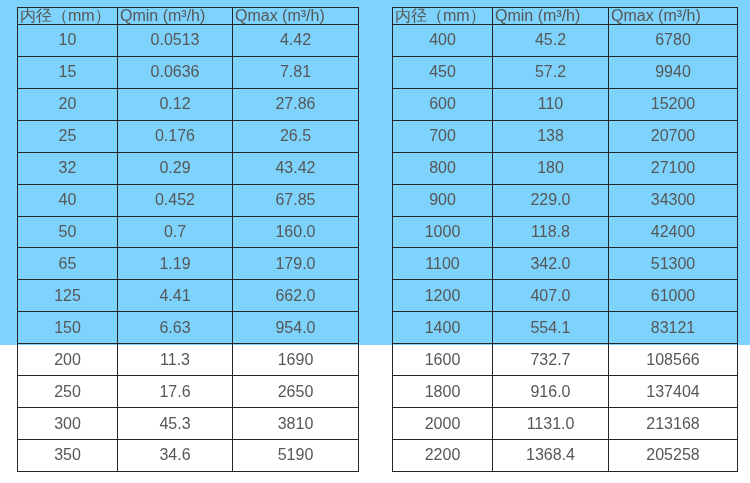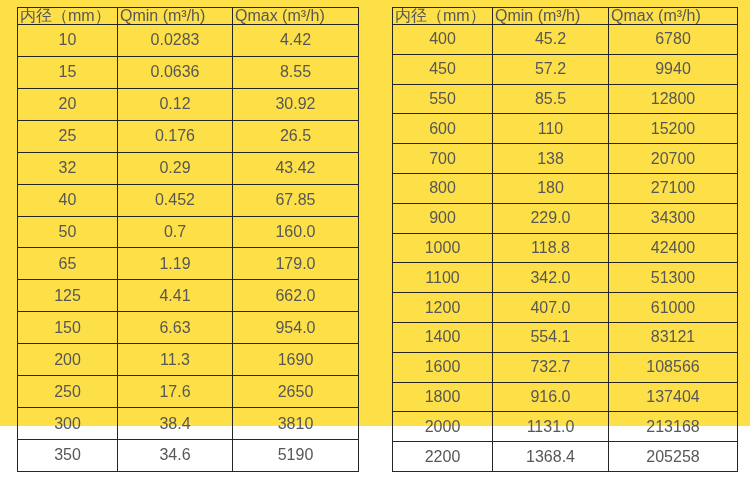--- a/index.html
+++ b/index.html
@@ -9,22 +9,22 @@
   }
   body {
     width: 750px;
     height: 483px;
     font-family: "Liberation Sans", "DejaVu Sans", sans-serif;
     overflow: hidden;
   }
   .canvas {
     position: relative;
     width: 750px;
-    height: 426px;
-    background: #fde047;
+    height: 345px;
+    background: #7dd3fc;
   }
   .tbl-wrap {
     position: absolute;
     top: 7px;
     height: 465px;
   }
   .tbl-left {
     left: 17px;
     width: 341px;
   }
@@ -74,32 +74,32 @@
       <thead>
         <tr>
           <th>内径（mm）</th>
           <th>Qmin (m³/h)</th>
           <th>Qmax (m³/h)</th>
         </tr>
       </thead>
       <tbody>
           <tr>
             <td>10</td>
-            <td>0.0283</td>
+            <td>0.0513</td>
             <td>4.42</td>
           </tr>
           <tr>
             <td>15</td>
             <td>0.0636</td>
-            <td>8.55</td>
+            <td>7.81</td>
           </tr>
           <tr>
             <td>20</td>
             <td>0.12</td>
-            <td>30.92</td>
+            <td>27.86</td>
           </tr>
           <tr>
             <td>25</td>
             <td>0.176</td>
             <td>26.5</td>
           </tr>
           <tr>
             <td>32</td>
             <td>0.29</td>
             <td>43.42</td>
@@ -134,21 +134,21 @@
             <td>11.3</td>
             <td>1690</td>
           </tr>
           <tr>
             <td>250</td>
             <td>17.6</td>
             <td>2650</td>
           </tr>
           <tr>
             <td>300</td>
-            <td>38.4</td>
+            <td>45.3</td>
             <td>3810</td>
           </tr>
           <tr>
             <td>350</td>
             <td>34.6</td>
             <td>5190</td>
           </tr>
         </tbody>
     </table>
   </div>
@@ -172,25 +172,20 @@
             <td>400</td>
             <td>45.2</td>
             <td>6780</td>
           </tr>
           <tr>
             <td>450</td>
             <td>57.2</td>
             <td>9940</td>
           </tr>
           <tr>
-            <td>550</td>
-            <td>85.5</td>
-            <td>12800</td>
-          </tr>
-          <tr>
             <td>600</td>
             <td>110</td>
             <td>15200</td>
           </tr>
           <tr>
             <td>700</td>
             <td>138</td>
             <td>20700</td>
           </tr>
           <tr>

